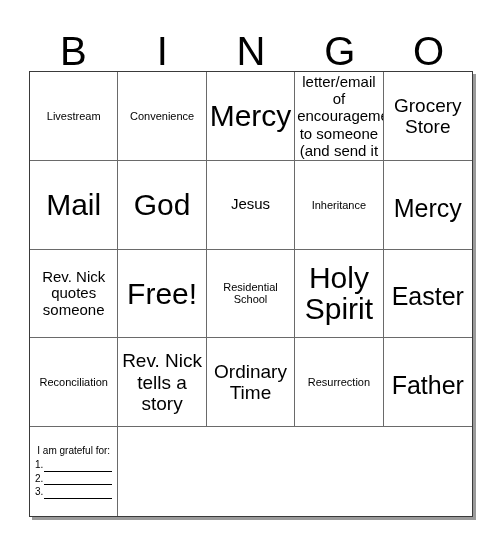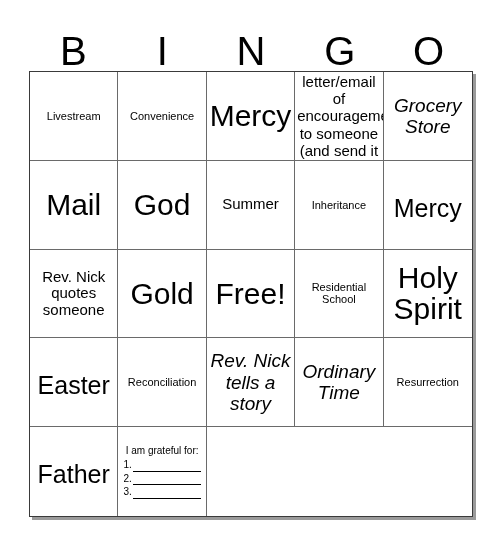--- a/index.html
+++ b/index.html
@@ -72,21 +72,21 @@
   }
   .cell-text {
     display: block;
     width: 100%;
     line-height: 1.05;
   }
   
   .fs-xs  { font-size: 15px;  line-height: 1.15; }
   .fs-sm  { font-size: 11px; line-height: 1.12; }
   .fs-md  { font-size: 15px; line-height: 1.1; }
-  .fs-lg  { font-size: 19px; line-height: 1.12; font-style: italic; }
+  .fs-lg  { font-size: 19px; line-height: 1.12; }
   .fs-xl  { font-size: 25px; line-height: 1.05; margin-top: 6px; }
   .fs-xxl { font-size: 30px; line-height: 1.05; }
 
   
   .gratitude {
     display: flex;
     flex-direction: column;
     align-items: stretch;
     justify-content: flex-end;
     width: 100%;
@@ -147,34 +147,31 @@
         <span class="cell-text fs-lg">Grocery Store</span>
       </div>
 
     <div class="cell">
         <span class="cell-text fs-xxl">Mail</span>
       </div>
     <div class="cell">
         <span class="cell-text fs-xxl">God</span>
       </div>
     <div class="cell">
-        <span class="cell-text fs-md">Summer</span>
+        <span class="cell-text fs-md">Jesus</span>
       </div>
     <div class="cell">
         <span class="cell-text fs-sm">Inheritance</span>
       </div>
     <div class="cell">
         <span class="cell-text fs-xl">Mercy</span>
       </div>
 
     <div class="cell">
         <span class="cell-text fs-md">Rev. Nick quotes someone</span>
-      </div>
-    <div class="cell">
-        <span class="cell-text fs-xxl">Gold</span>
       </div>
     <div class="cell">
         <span class="cell-text fs-xxl">Free!</span>
       </div>
     <div class="cell">
         <span class="cell-text fs-sm">Residential School</span>
       </div>
     <div class="cell">
         <span class="cell-text fs-xxl">Holy Spirit</span>
       </div>

